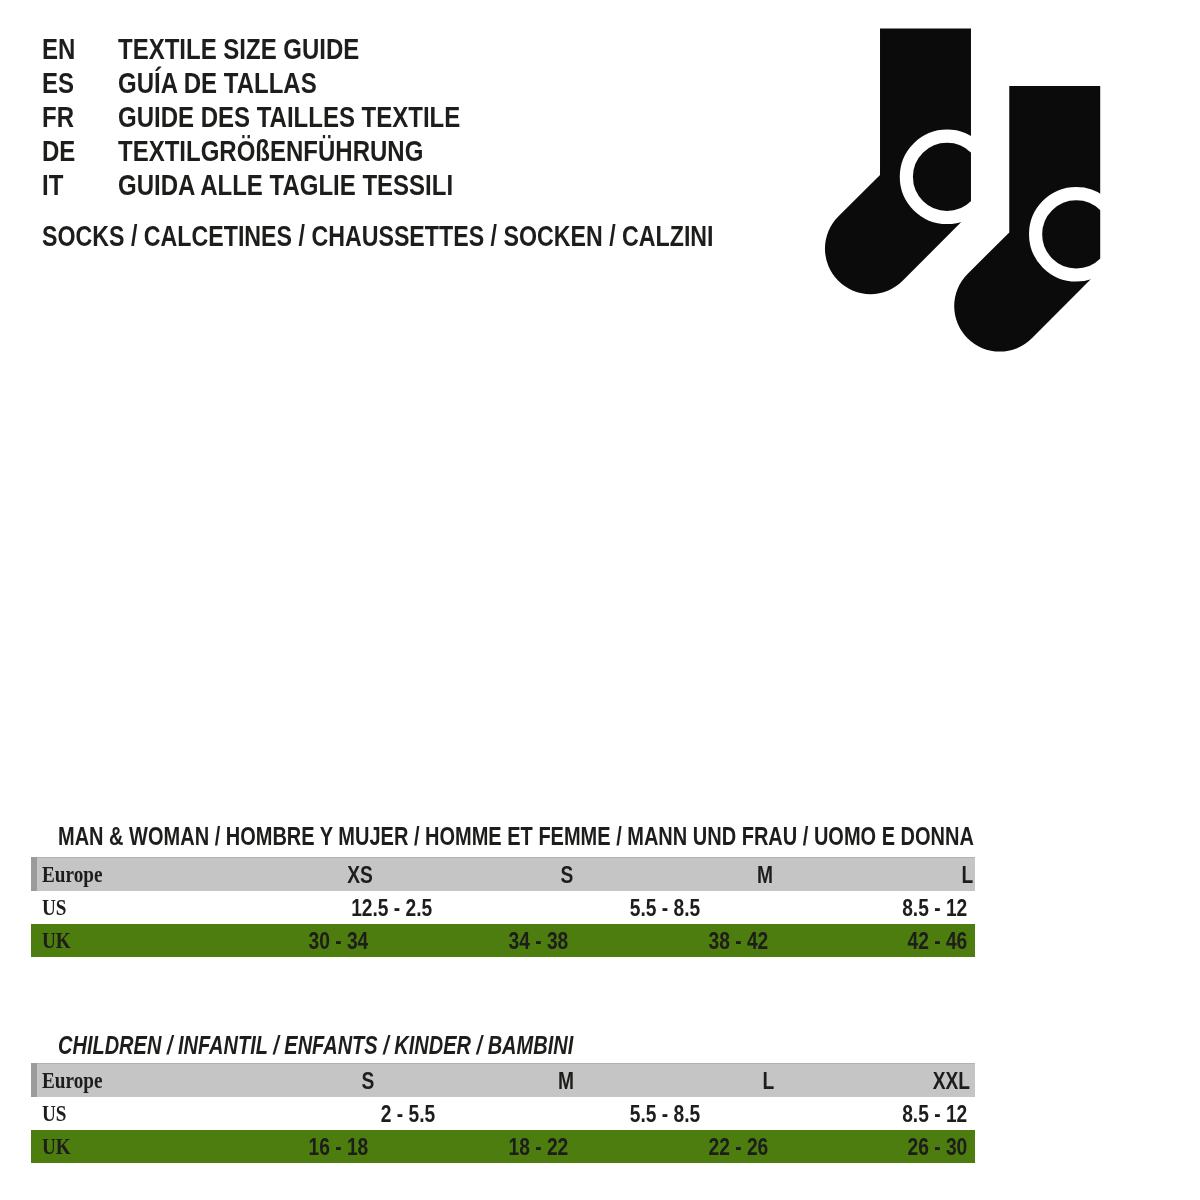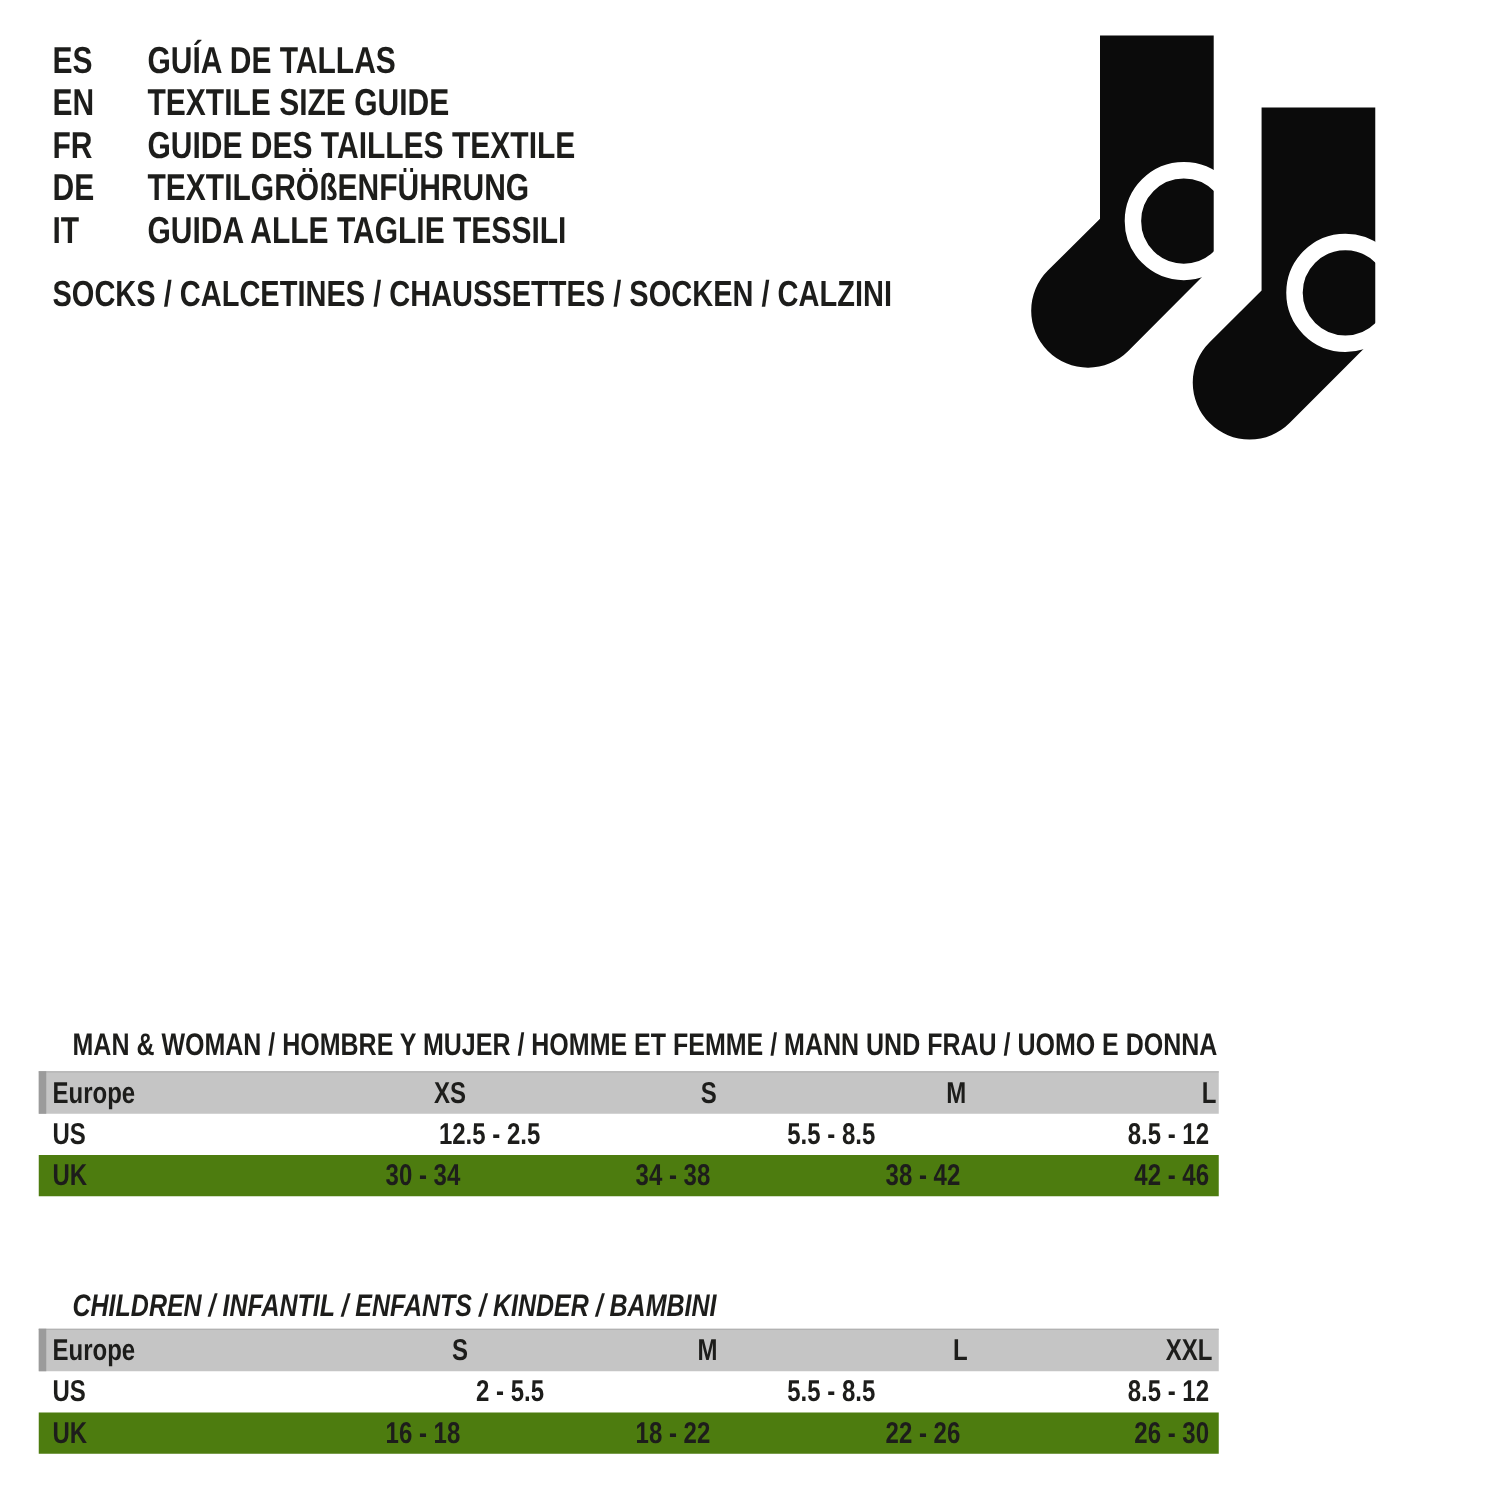--- a/index.html
+++ b/index.html
@@ -39,35 +39,35 @@
   .tb2 { top: 1063px; }
 
   .trow { display: flex; height: 33px; font-size: 24px; position: relative; }
   .thead { background: #c5c5c5; border-top: 1px solid #b2b2b2; }
   .thead::before {
     content: ""; position: absolute; left: 0; top: -1px;
     width: 6px; height: 34px; background: #9b9b9b;
   }
   .alt { background: #4d7c0f; }
   .tc { flex: 1; display: flex; align-items: center; justify-content: flex-end; min-width: 0; }
-  .tc.c0 { flex: 0 0 145px; justify-content: flex-start; padding-left: 11px; box-sizing: border-box; }
+  .tc.c0 { flex: 0 0 145px; justify-content: flex-start; padding-left: 11px; box-sizing: border-box; font-family: Liberation Serif, serif; }
 </style>
 </head>
 <body>
 
 <div class="page">
 
   <div class="lang-block">
     <div class="lang-row">
+      <span class="lang-code"><span class="ct tl">EN</span></span>
+      <span class="ct tl">TEXTILE SIZE GUIDE</span>
+    </div>
+    <div class="lang-row">
       <span class="lang-code"><span class="ct tl">ES</span></span>
       <span class="ct tl">GUÍA DE TALLAS</span>
-    </div>
-    <div class="lang-row">
-      <span class="lang-code"><span class="ct tl">EN</span></span>
-      <span class="ct tl">TEXTILE SIZE GUIDE</span>
     </div>
     <div class="lang-row">
       <span class="lang-code"><span class="ct tl">FR</span></span>
       <span class="ct tl">GUIDE DES TAILLES TEXTILE</span>
     </div>
     <div class="lang-row">
       <span class="lang-code"><span class="ct tl">DE</span></span>
       <span class="ct tl">TEXTILGRÖßENFÜHRUNG</span>
     </div>
     <div class="lang-row">

